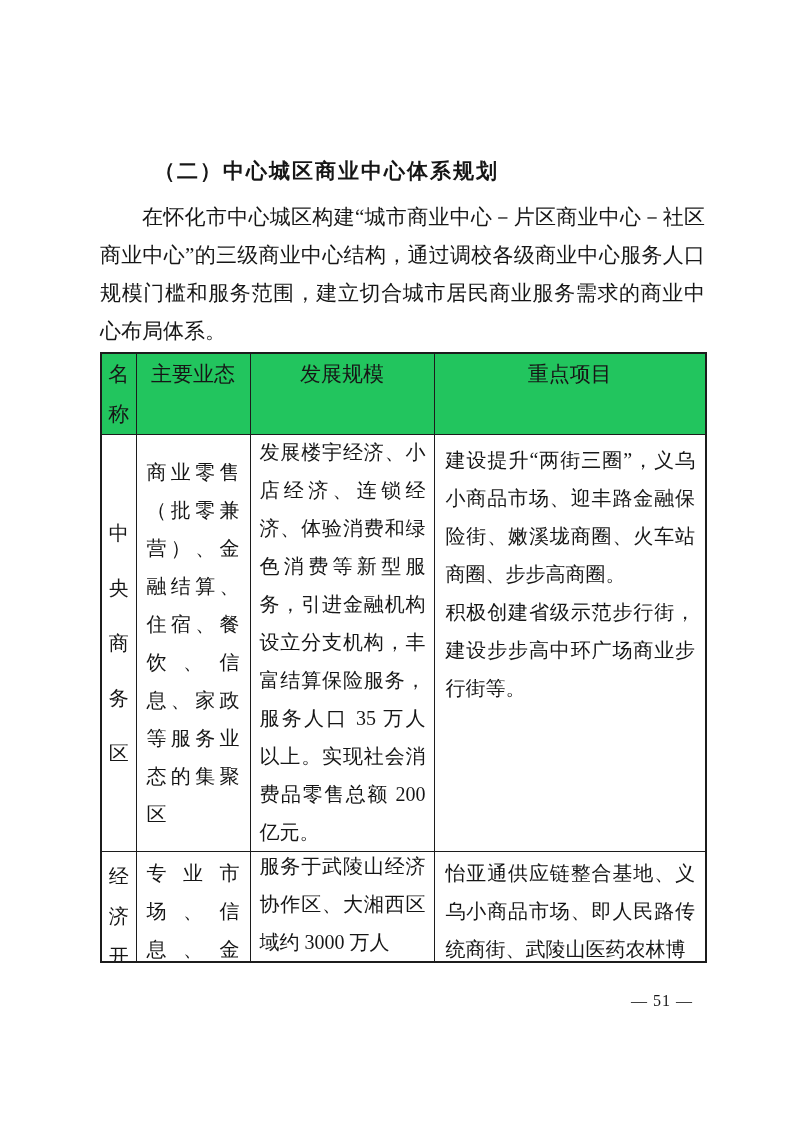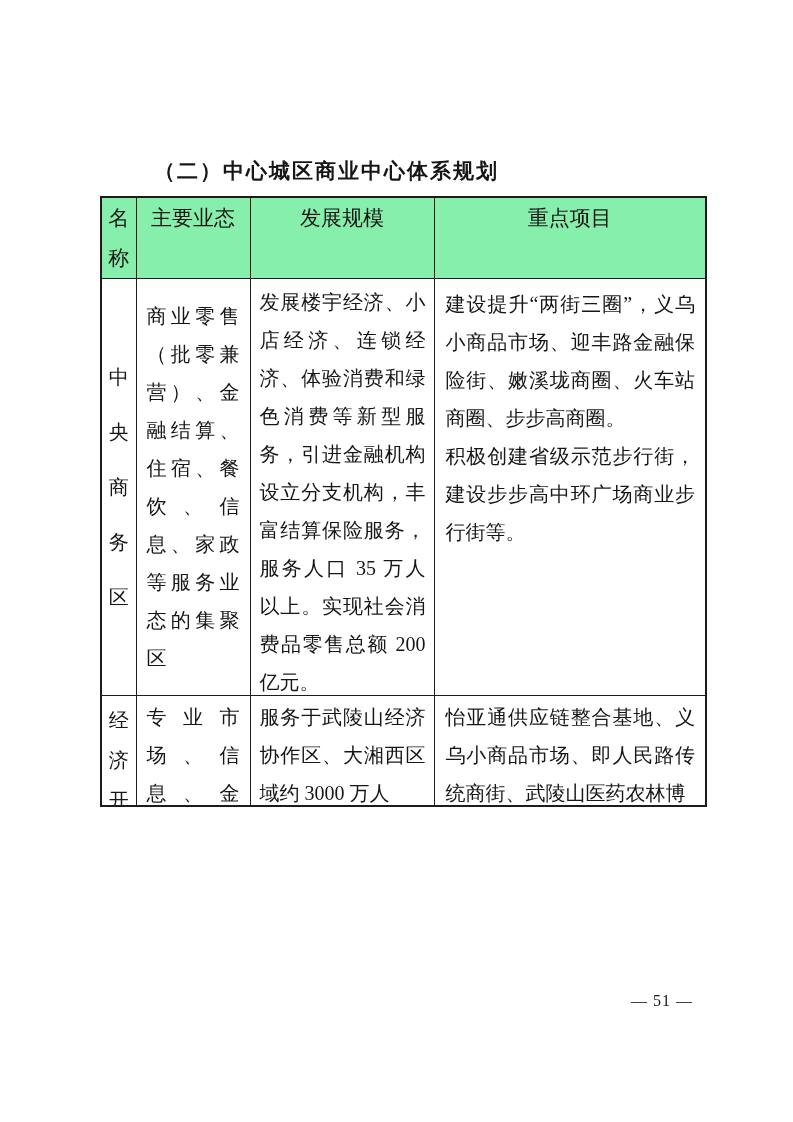--- a/index.html
+++ b/index.html
@@ -50,21 +50,21 @@
     border: 2.2px solid #1c1c1c;
     font-size: 20px;
   }
   table.plan th, table.plan td {
     border: 1.4px solid #1c1c1c;
     padding: 0;
     box-sizing: border-box;
     vertical-align: top;
   }
   thead th {
-    background: #86efac;
+    background: #22c55e;
     height: 74px;
     font-weight: normal;
     font-size: 21px;
     text-align: center;
     line-height: 40px;
     padding-top: 4px;
     word-break: break-all;
     overflow: hidden;
   }
   .cellbox {
@@ -82,40 +82,41 @@
     word-break: break-all;
     line-height: 38px;
   }
   .cell-name .txt {
     text-align: center;
     line-height: 55px;
   }
   .row2 .cell-name .txt { line-height: 40px; padding-top: 2px; }
   .cell-name .cellbox { padding: 0 2px; }
   .cell-business .cellbox { padding: 0 10px; }
-  .cell-scale .cellbox { padding: 4px 8px 0 9px; }
+  .cell-scale .cellbox { padding: 4px 8px 0 9px; justify-content: flex-end; }
   .cell-projects .cellbox { padding: 6px 10px 0 11px; }
   .row2 .cellbox { padding-top: 2px; }
   .cell-projects .txt { white-space: pre-line; }
   .page-number {
     position: absolute;
     top: 992px;
     right: 100px;
     font-size: 16px;
     letter-spacing: 1px;
   }
 </style>
 </head>
 <body>
 
 <div class="page">
   <div class="content">
 
     <h2 class="heading">（二）中心城区商业中心体系规划</h2>
 
+    <p class="para">在怀化市中心城区构建“城市商业中心－片区商业中心－社区商业中心”的三级商业中心结构，通过调校各级商业中心服务人口规模门槛和服务范围，建立切合城市居民商业服务需求的商业中心布局体系。</p>
 
 
     <table class="plan">
       <colgroup>
         <col style="width:35px">
         <col style="width:114px">
         <col style="width:184px">
         <col style="width:272px">
       </colgroup>
       <thead>

